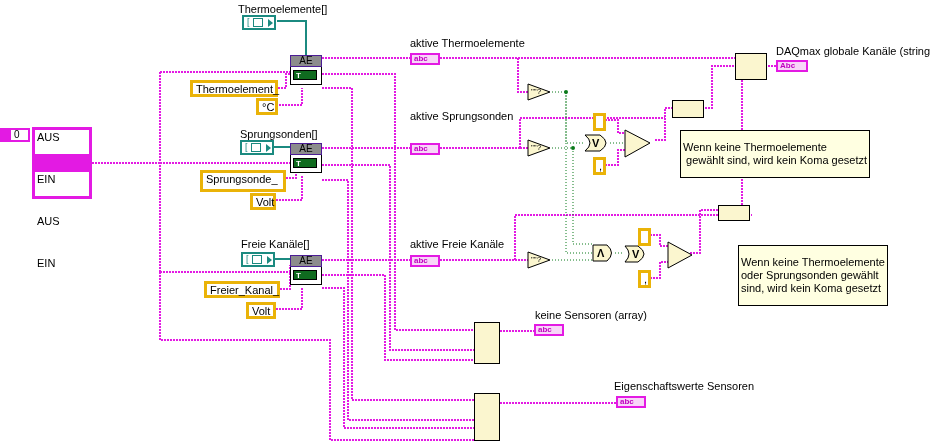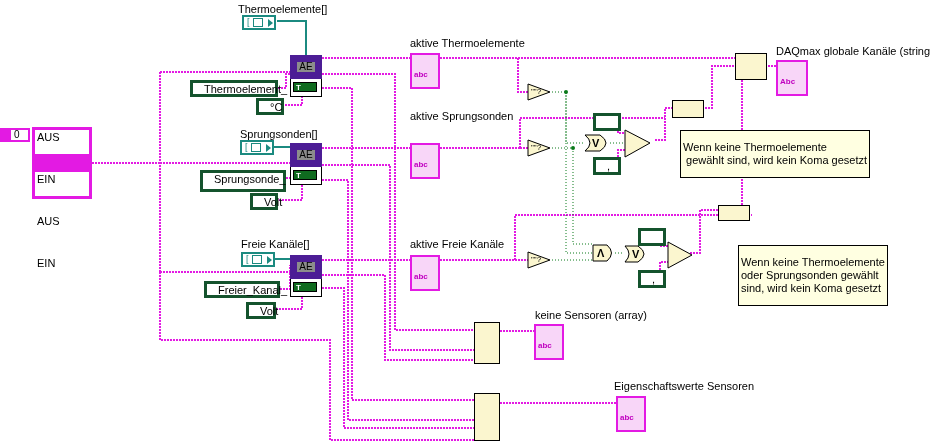--- a/index.html
+++ b/index.html
@@ -1,33 +1,33 @@
 <!DOCTYPE html>
 <html><head>
 <meta charset="utf-8">
 <style>
   html, body { margin:0; padding:0; background:#ffffff; }
   body { width:930px; height:443px; position:relative; overflow:hidden;
          font-family:"Liberation Sans", sans-serif; font-size:11px; color:#000; }
   svg#wires { position:absolute; left:0; top:0; }
   .lbl { position:absolute; white-space:nowrap; font-size:11px; color:#000; }
-  .strconst { position:absolute; background:#fff; border:3px solid #14532d; box-sizing:border-box;
-              font-size:11px; padding:0 11px; line-height:13px; white-space:nowrap; }
+  .strconst { position:absolute; background:#fff; border:3px solid #eab308; box-sizing:border-box;
+              font-size:11px; padding:0 3px; line-height:13px; white-space:nowrap; }
   .arrctl { position:absolute; border:2px solid #1b8a80; background:#fff; box-sizing:border-box;
             width:34px; height:15px; font-size:9px; line-height:11px; padding-left:3px; color:#1b8a80; }
   .arrctl .inner { display:inline-block; width:8px; height:7px; border:1px solid #1b8a80; margin-left:3px; vertical-align:middle; }
   .arrctl .tri { position:absolute; right:1px; top:2px; width:0; height:0;
                  border-left:5px solid #1b8a80; border-top:4px solid transparent; border-bottom:4px solid transparent; }
   .ae { position:absolute; width:32px; }
-  .ae .head { background:#8c8c8c; border:7px solid #4c1d95; height:10px; font-size:10px; line-height:10px; text-align:center; color:#000; }
+  .ae .head { background:#8c8c8c; border:1px solid #4c1d95; height:10px; font-size:10px; line-height:10px; text-align:center; color:#000; }
   .ae .body { background:#fff; border:1px solid #000; border-top:none; height:17px; position:relative; }
   .ae .sel { position:absolute; left:2px; top:3px; width:24px; height:10px; background:#0f6b1f; border:1px solid #000;
              color:#fff; font-size:8px; line-height:10px; padding-left:2px; box-sizing:border-box; font-weight:bold; }
   .ind { position:absolute; border:2px solid #e31ae3; background:#f8d6f8; height:12px; box-sizing:border-box;
-         font-size:8px; line-height:8px; color:#c000c0; font-weight:bold; padding:16px 2px; }
+         font-size:8px; line-height:8px; color:#c000c0; font-weight:bold; padding:0 2px; }
   .func { position:absolute; background:#fbf6cf; border:1px solid #000; box-sizing:border-box; font-size:8px; }
   .note { position:absolute; background:#ffffe1; border:1px solid #000; font-size:11px; line-height:13px; padding:10px 2px; white-space:nowrap; }
   .enum { position:absolute; left:32px; top:127px; width:60px; height:72px; background:#e31ae3; box-sizing:border-box; padding:3px; }
   .enum .it { background:#fff; height:24px; margin-bottom:18px; font-size:11px; line-height:14px; padding-left:2px; }
   .numctl { position:absolute; left:0; top:128px; width:30px; height:14px; border:2px solid #e31ae3; box-sizing:border-box; background:#fff;
             font-size:10px; line-height:10px; padding-left:12px; }
   .numctl .spin { position:absolute; left:0; top:0; width:9px; height:10px; background:#e31ae3; }
 </style>
 </head>
 <body>

